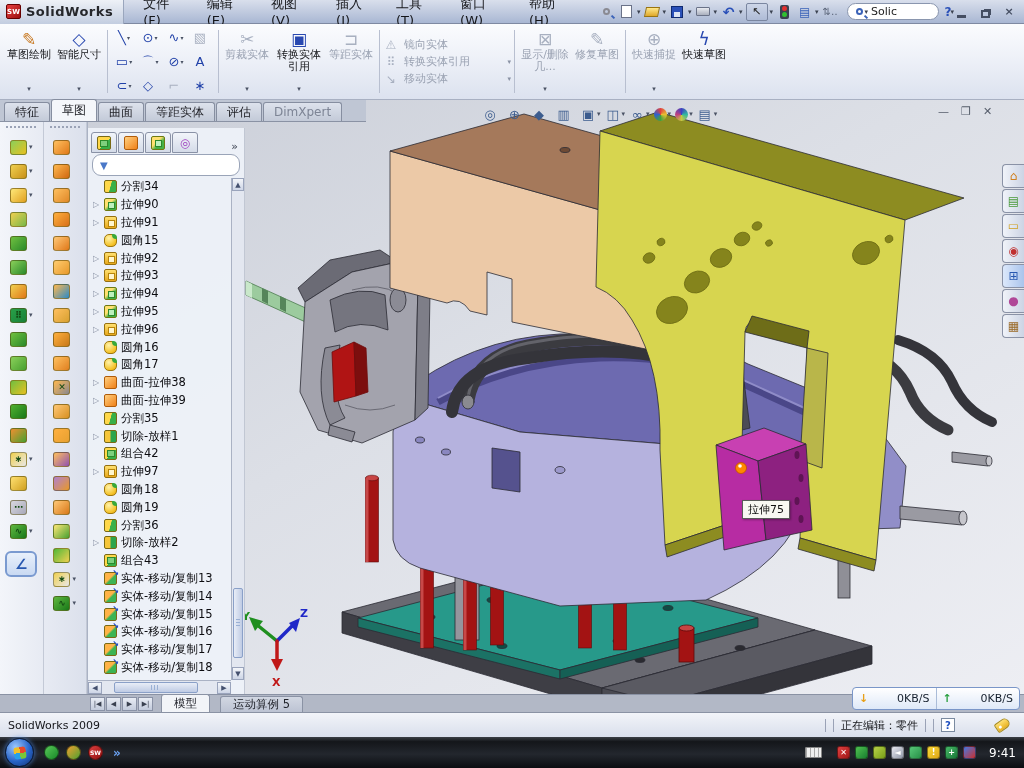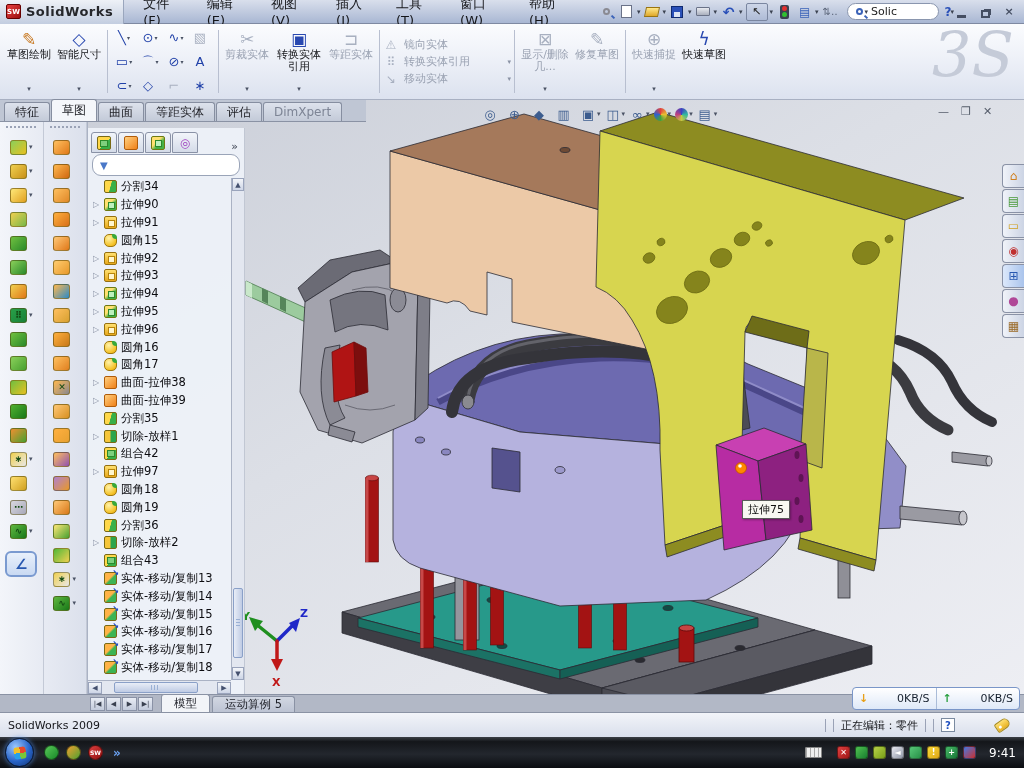--- a/index.html
+++ b/index.html
@@ -128,21 +128,21 @@
   .net-half{flex:1;display:flex;align-items:center;padding:0 6px;gap:4px;height:100%}
   .net-half+.net-half{border-left:1px solid #aabcd8}
   .net-val{margin-left:auto}
   .arr-down{color:#e8a018;font-weight:bold}
   .arr-up{color:#2aa040;font-weight:bold}
 
   
   .modeltabs{position:absolute;left:0;top:694px;width:1024px;height:18px;background:#b2b8c6;border-top:1px solid #8a92a4;display:flex;align-items:flex-end;padding-left:90px}
   .mt-nav{display:flex;gap:1px;margin-right:8px;margin-bottom:1px}
   .mt-nav span{width:15px;height:14px;background:linear-gradient(#e8ecf4,#c3cbdc);border:1px solid #8a92a6;font-size:7px;display:flex;align-items:center;justify-content:center;color:#3a4150}
-  .mtab{height:16px;padding:0 12px;display:flex;align-items:center;font-size:11.5px;background:linear-gradient(#d2d7e2,#bcc3d3);border:1px solid #8a92a4;border-bottom:none;border-radius:3px 3px 0 0;margin-right:2px;color:#22242c}
+  .mtab{height:16px;padding:0 12px;display:flex;align-items:center;font-size:11.5px;background:linear-gradient(#d2d7e2,#bcc3d3);border:1px solid #8a92a4;border-bottom:none;border-radius:3px 3px 0 0;margin-right:10px;color:#22242c}
   .mtab.active{background:#f2f4f8;height:18px}
 
   
   .statusbar{position:absolute;left:0;top:712px;width:1024px;height:25px;background:linear-gradient(#f2f4f9,#d9dfec);border-top:1px solid #8a92a4;display:flex;align-items:center;padding:0 8px;font-size:11px;color:#15161a}
   .sb-right{margin-left:auto;display:flex;align-items:center;gap:7px}
   .sb-sep{width:1px;height:13px;background:#9aa2b6}
   .q-icon{width:14px;height:14px;background:#fff;border:1px solid #7a8aa0;display:flex;align-items:center;justify-content:center;color:#2050c0;font-weight:bold;font-size:10px}
   .tag-icon{width:15px;height:10px;background:linear-gradient(#ffe070,#e8b020);border:1px solid #a88a18;border-radius:2px 5px 5px 2px;transform:rotate(-35deg);position:relative;margin-right:6px}
   .tag-icon::after{content:"";position:absolute;left:2px;top:3px;width:3px;height:3px;border-radius:50%;background:#fff}
 
@@ -225,21 +225,20 @@
         <span class="bar"></span>
       </span>
     <span class="wb">
         <span class="box"></span>
       </span>
     <span class="wb">×</span>
   </div>
 </div>
 
 <div class="cmdbar">
-  <div class="watermark">3S</div>
   <div class="cmd-host">
 
       <div class="cmd-btn">
         <span class="js-ic" style="color: rgb(200, 120, 32);">✎</span>
         <span>草图绘制</span>
         <span class="js-fly">▾</span>
       </div>
 
       <div class="cmd-btn">
         <span class="js-ic" style="color: rgb(40, 72, 176);">◇</span>

